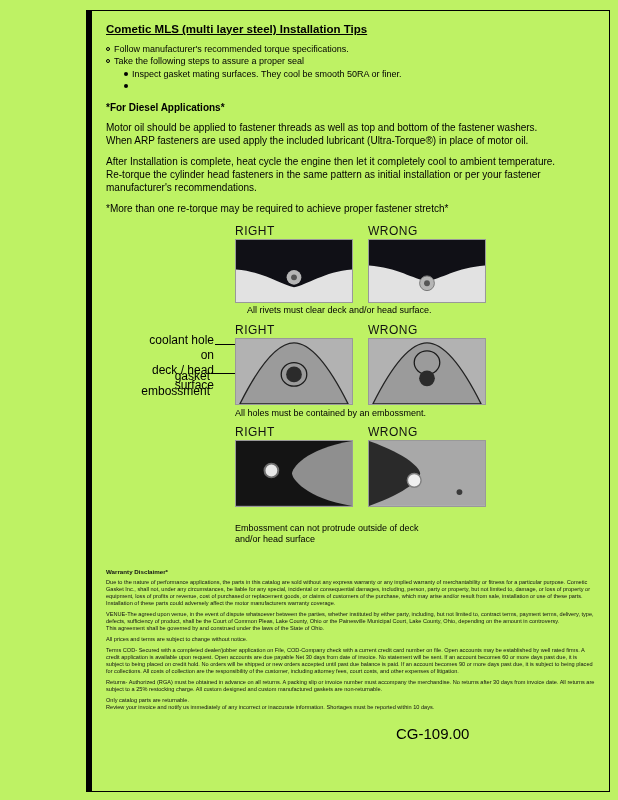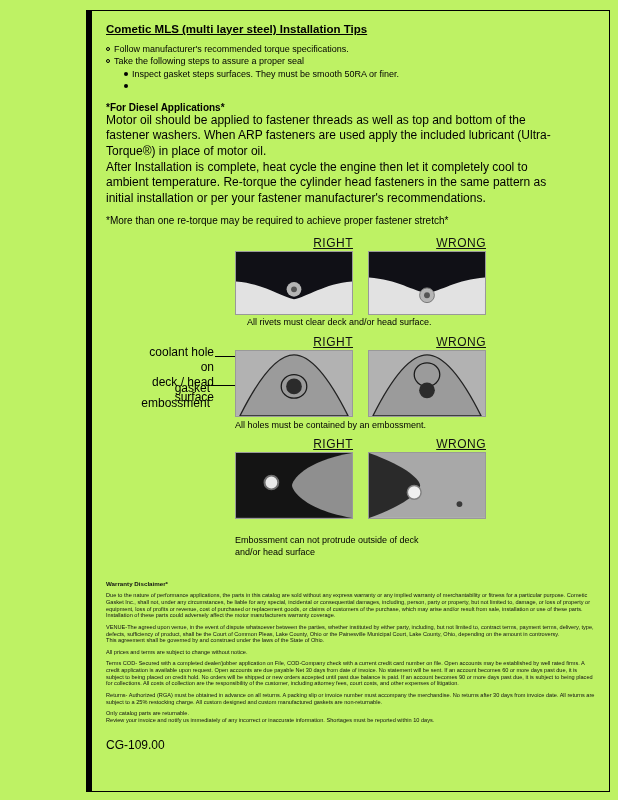--- a/index.html
+++ b/index.html
@@ -19,56 +19,56 @@
     padding:12px 10px 0 14px;
     overflow:hidden;
   }
   .title { font-size:11.5px; font-weight:bold; text-decoration:underline; }
   .bullets { margin-top:9px; }
   .bullet-row { display:flex; align-items:flex-start; margin-bottom:1.5px; font-size:9px; line-height:1.2; }
   .bullet-row.sub { margin-left:18px; }
   .marker-o { width:4px; height:4px; border:1px solid #000; border-radius:50%; margin:3px 4px 0 0; flex:none; }
   .marker-f { width:4px; height:4px; background:#000; border-radius:50%; margin:3px 4px 0 0; flex:none; }
   .diesel-h { margin-top:14px; font-size:10px; font-weight:bold; }
-  .para { margin-top:0; font-size:12px; line-height:1.3; width:458px; }
+  .para { margin-top:8px; font-size:10px; line-height:1.3; width:458px; }
   .note { margin-top:9px; font-size:10px; }
 
   .diagrams { position:relative; margin-top:10px; height:322px; }
-  .dg-label { position:absolute; width:118px; text-align:right; font-size:12px; color:#111; letter-spacing:.5px;text-decoration:underline; }
+  .dg-label { position:absolute; width:118px; text-align:left; font-size:12px; color:#111; letter-spacing:.5px; }
   .dg-img { position:absolute; width:118px; border:1px solid #999; background:#ddd; }
   .dg-img svg { display:block; width:100%; height:auto; }
   .dg-caption { position:absolute; font-size:9px; line-height:1.25; white-space:pre-line; }
   .ann { position:absolute; font-size:12px; line-height:1.25; text-align:right; white-space:pre-line; }
   .leader { position:absolute; height:1px; background:#000; }
 
   .legal { margin-top:22px; font-size:5.6px; line-height:1.22; color:#111; padding-right:4px; }
   .legal-h { font-weight:bold; font-size:6.2px; margin-bottom:4px; }
   .legal p { margin-bottom:4.5px; white-space:pre-line; }
-  .footer { margin-top:14px; font-size:12px; }
+  .footer { margin-top:14px; margin-left:290px; font-size:15px; }
 </style>
 </head>
 <body>
 
 <div class="page">
   <div class="frame">
 
     <div class="title">Cometic MLS (multi layer steel) Installation Tips</div>
 
     <div class="bullets">
       <div class="bullet-row">
         <span class="marker-o"></span>
         <span>Follow manufacturer's recommended torque specifications.</span>
       </div>
       <div class="bullet-row">
         <span class="marker-o"></span>
         <span>Take the following steps to assure a proper seal</span>
       </div>
       <div class="bullet-row sub">
         <span class="marker-f"></span>
-        <span>Inspect gasket steps surfaces.  They must be smooth 50RA or finer.</span>
+        <span>Inspect gasket mating surfaces.  They cool be smooth 50RA or finer.</span>
       </div>
       <div class="bullet-row sub">
         <span class="marker-f"></span>
       </div>
     </div>
 
     <div class="diesel-h">*For Diesel Applications*</div>
     <div class="para">Motor oil should be applied to fastener threads as well as top and bottom of the fastener washers. When ARP fasteners are used apply the included lubricant (Ultra-Torque®) in place of motor oil.</div>
     <div class="para">After Installation is complete, heat cycle the engine then let it completely cool to ambient temperature. Re-torque the cylinder head fasteners in the same pattern as initial installation or per your fastener manufacturer's recommendations.</div>
     <div class="note">*More than one re-torque may be required to achieve proper fastener stretch*</div>

